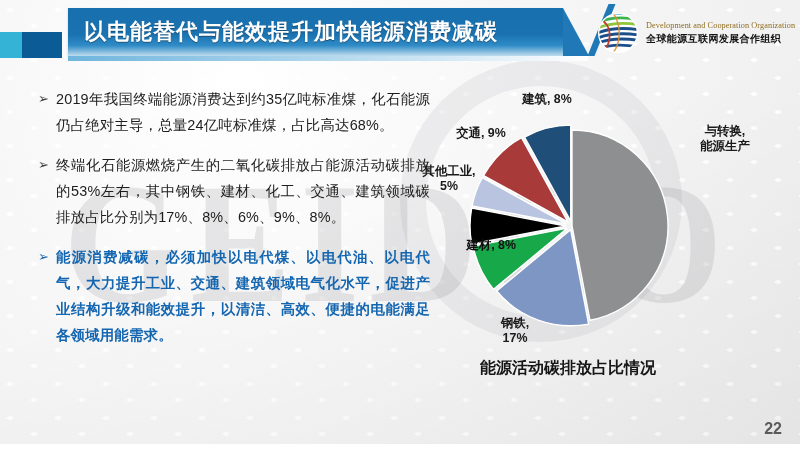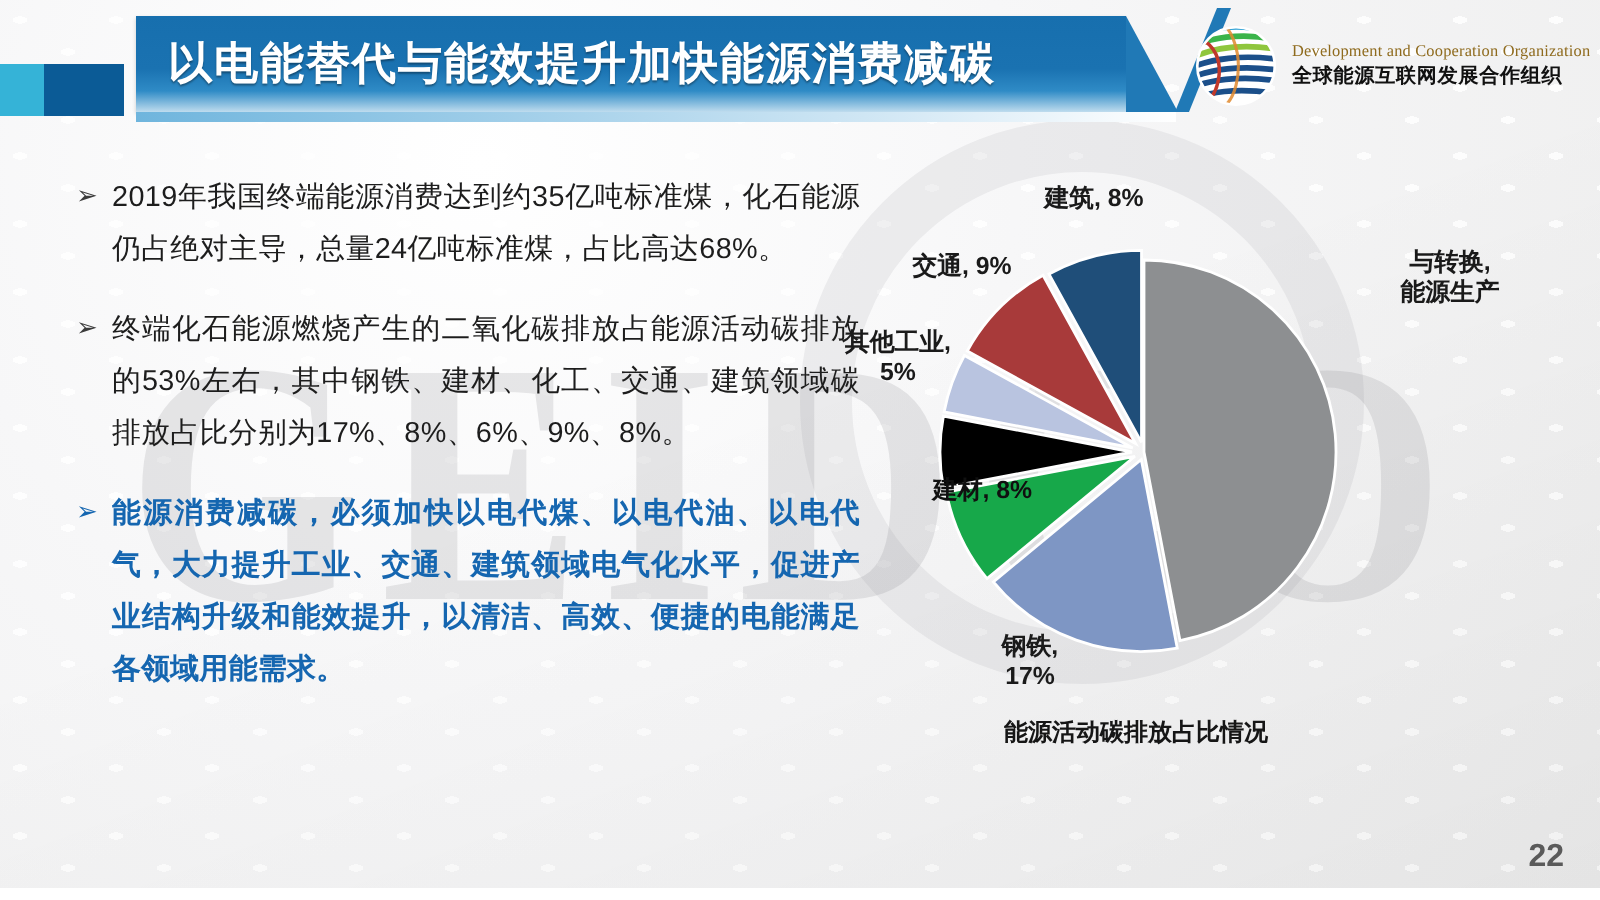--- a/index.html
+++ b/index.html
@@ -106,21 +106,21 @@
   #chart{position:absolute;left:418px;top:86px;width:380px;height:300px;}
   #pie-wrap{position:absolute;left:0;top:0;width:380px;height:300px;}
   .pie-label{
     position:absolute;font-size:12.4px;line-height:15px;color:#1a1a1a;
     font-weight:600;text-align:center;white-space:nowrap;
     font-family:"Liberation Sans","DejaVu Sans",sans-serif;
   }
   .pie-label.on-slice{color:#101010;}
   #chart-caption{
     position:absolute;left:0;top:272px;width:300px;text-align:center;
-    font-size:12px;font-weight:600;color:#161616;
+    font-size:16px;font-weight:600;color:#161616;
     font-family:Liberation Sans, sans-serif;
   }
 
   #page-num{
     position:absolute;right:18px;bottom:12px;
     font-size:16px;color:#5a5a5a;font-weight:600;
     font-family:"Liberation Sans","DejaVu Sans",sans-serif;
   }
   #bottom-edge{position:absolute;left:0;bottom:0;width:800px;height:6px;background:#ffffff;}
 </style>

